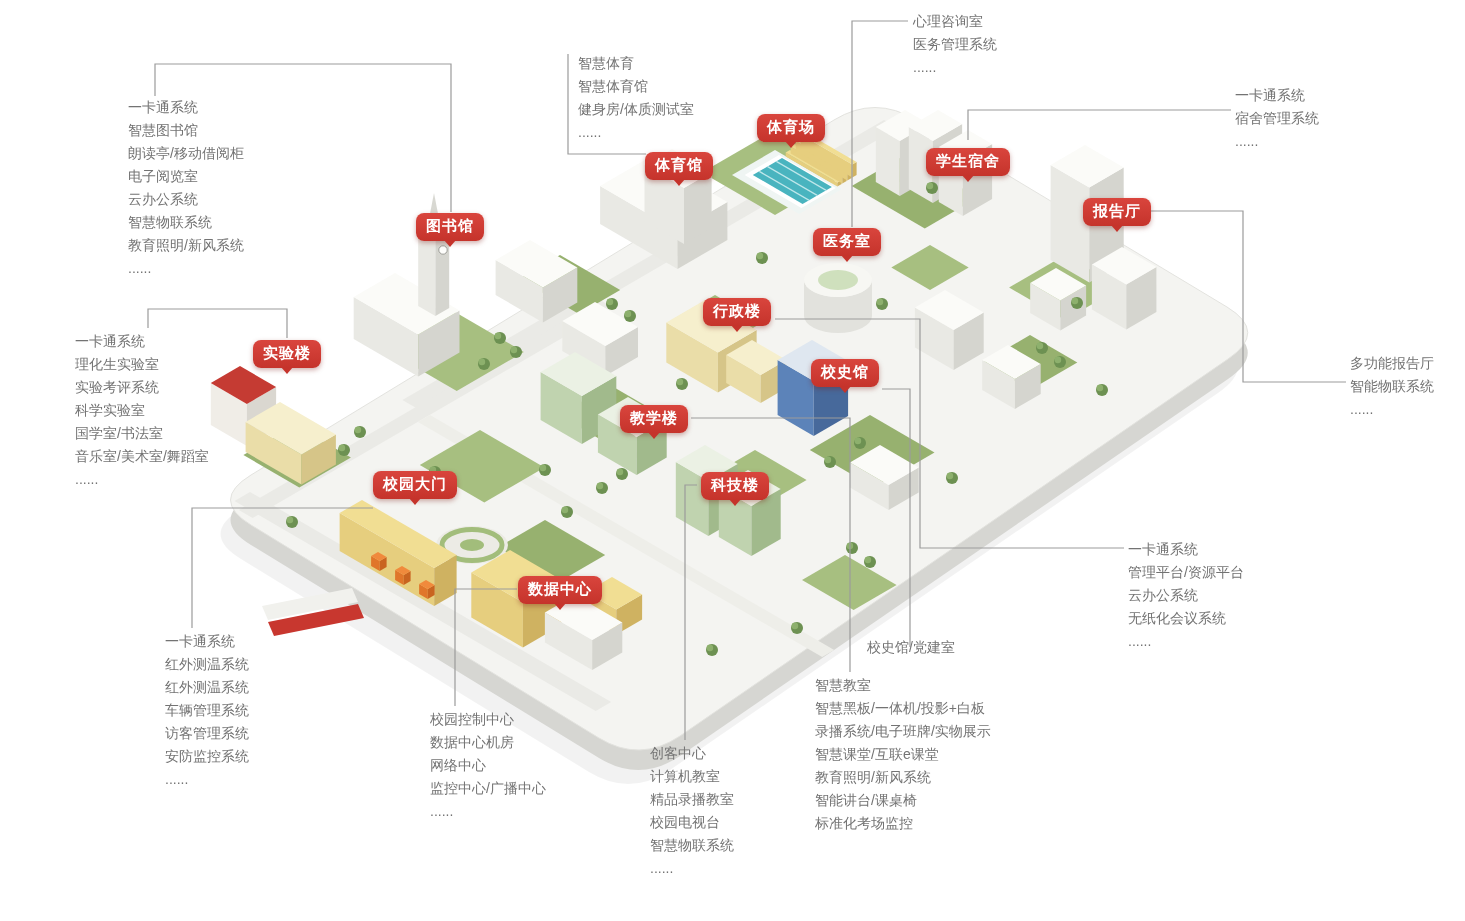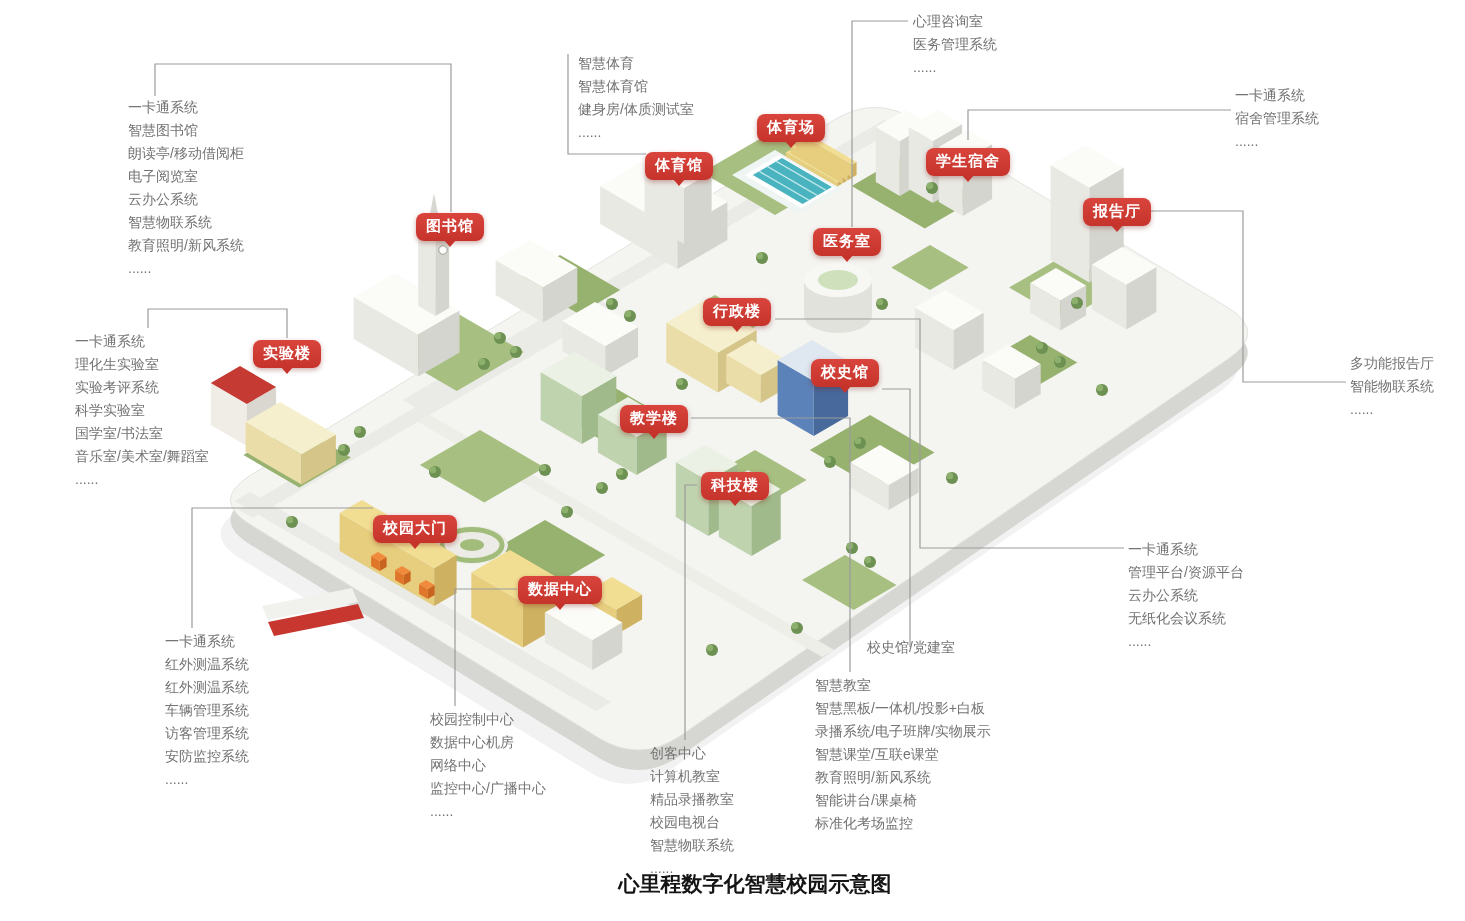--- a/index.html
+++ b/index.html
@@ -260,21 +260,21 @@
   <div class="badge" style="left:679px;top:152px"><span>体育馆</span></div>
   <div class="badge" style="left:791px;top:114px"><span>体育场</span></div>
   <div class="badge" style="left:968px;top:148px"><span>学生宿舍</span></div>
   <div class="badge" style="left:847px;top:228px"><span>医务室</span></div>
   <div class="badge" style="left:1117px;top:198px"><span>报告厅</span></div>
   <div class="badge" style="left:737px;top:298px"><span>行政楼</span></div>
   <div class="badge" style="left:845px;top:359px"><span>校史馆</span></div>
   <div class="badge" style="left:287px;top:340px"><span>实验楼</span></div>
   <div class="badge" style="left:654px;top:405px"><span>教学楼</span></div>
   <div class="badge" style="left:735px;top:472px"><span>科技楼</span></div>
-  <div class="badge" style="left:415px;top:515px"><span>校园大门</span></div>
+  <div class="badge" style="left:415px;top:471px"><span>校园大门</span></div>
   <div class="badge" style="left:560px;top:576px"><span>数据中心</span></div>
 
   <div class="anno" style="left:128px;top:96px">
       <div class="anno-line">一卡通系统</div>
       <div class="anno-line">智慧图书馆</div>
       <div class="anno-line">朗读亭/移动借阅柜</div>
       <div class="anno-line">电子阅览室</div>
       <div class="anno-line">云办公系统</div>
       <div class="anno-line">智慧物联系统</div>
       <div class="anno-line">教育照明/新风系统</div>
@@ -347,14 +347,13 @@
       <div class="anno-line">校史馆/党建室</div>
     </div>
   <div class="anno" style="left:1128px;top:538px">
       <div class="anno-line">一卡通系统</div>
       <div class="anno-line">管理平台/资源平台</div>
       <div class="anno-line">云办公系统</div>
       <div class="anno-line">无纸化会议系统</div>
       <div class="anno-line">......</div>
     </div>
 
-  <div class="caption">心里程数字化智慧校园示意图</div>
 </div>
 
 </body></html>

